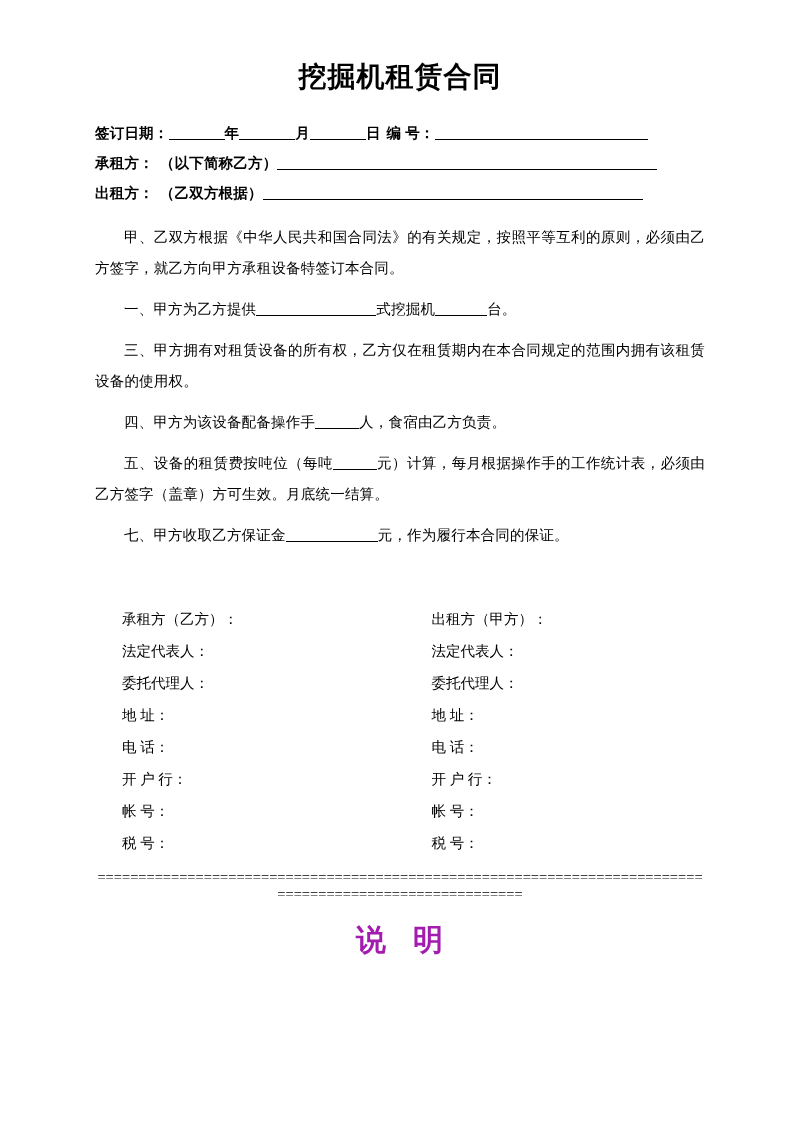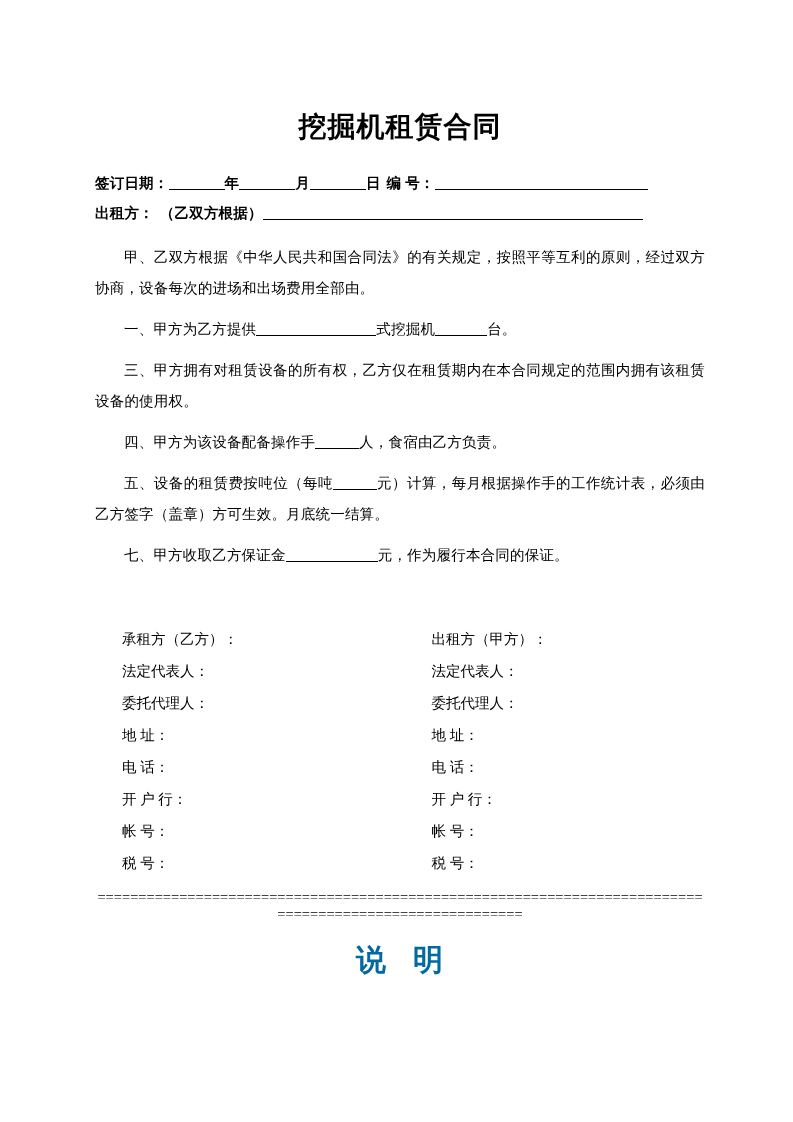--- a/index.html
+++ b/index.html
@@ -22,21 +22,21 @@
   .content {
     position: absolute;
     left: 95px;
     top: 0;
     width: 610px;
   }
 
   
   .doc-title {
     margin: 0;
-    padding-top: 109px;
+    padding-top: 59px;
     text-align: center;
     font-size: 28px;
     font-weight: bold;
     letter-spacing: 1px;
     line-height: 1.25;
     font-family: "Liberation Sans", "DejaVu Sans", sans-serif;
   }
 
   
   .header-block {
@@ -128,27 +128,30 @@
   <div class="content">
 
     <h1 class="doc-title">挖掘机租赁合同</h1>
 
     <div class="header-block">
 
       <div class="field-line">
         <span>签订日期：</span><span class="blank b-yr"></span><span>年</span><span class="blank b-mo"></span><span>月</span><span class="blank b-dy"></span><span>日</span><span class="sp"></span><span>编 号：</span><span class="blank b-no"></span>
       </div>
 
+      <div class="field-line">
+        <span>承租方：</span><span class="sp"></span><span>（以下简称乙方）</span><span class="blank b-party"></span>
+      </div>
 
       <div class="field-line">
         <span>出租方：</span><span class="sp"></span><span>（乙双方根据）</span><span class="blank b-party"></span>
       </div>
     </div>
 
-    <p class="para first">甲、乙双方根据《中华人民共和国合同法》的有关规定，按照平等互利的原则，经过双方协商，设备每次的进场和出场费用全部由。</p>
+    <p class="para first">甲、乙双方根据《中华人民共和国合同法》的有关规定，按照平等互利的原则，必须由乙方签字，就乙方向甲方承租设备特签订本合同。</p>
 
     <p class="para clause"><span>一、</span><span>甲方为乙方提供</span><span class="blank b-long"></span><span>式挖掘机</span><span class="blank b-unit"></span><span>台。</span></p>
 
 
     <p class="para clause"><span>三、</span><span>甲方拥有对租赁设备的所有权，乙方仅在租赁期内在本合同规定的范围内拥有该租赁设备的使用权。</span></p>
 
     <p class="para clause"><span>四、</span><span>甲方为该设备配备操作手</span><span class="blank b-ton"></span><span>人，食宿由乙方负责。</span></p>
 
     <p class="para clause"><span>五、</span><span>设备的租赁费按吨位（每吨</span><span class="blank b-ton"></span><span>元）计算，每月根据操作手的工作统计表，必须由乙方签字（盖章）方可生效。月底统一结算。</span></p>
 
@@ -175,16 +178,16 @@
         <div class="sign-row">地 址：</div>
         <div class="sign-row">电 话：</div>
         <div class="sign-row">开 户 行：</div>
         <div class="sign-row">帐 号：</div>
         <div class="sign-row">税 号：</div>
       </div>
     </div>
 
     <div class="eq-sep">========================================================================================================</div>
 
-    <div class="pink-heading" style="color: #0369a1;"><span>说</span><span class="gap"></span><span>明</span></div>
+    <div class="pink-heading" style="color: #a21caf;"><span>说</span><span class="gap"></span><span>明</span></div>
 
   </div>
 </div>
 
 </body></html>

